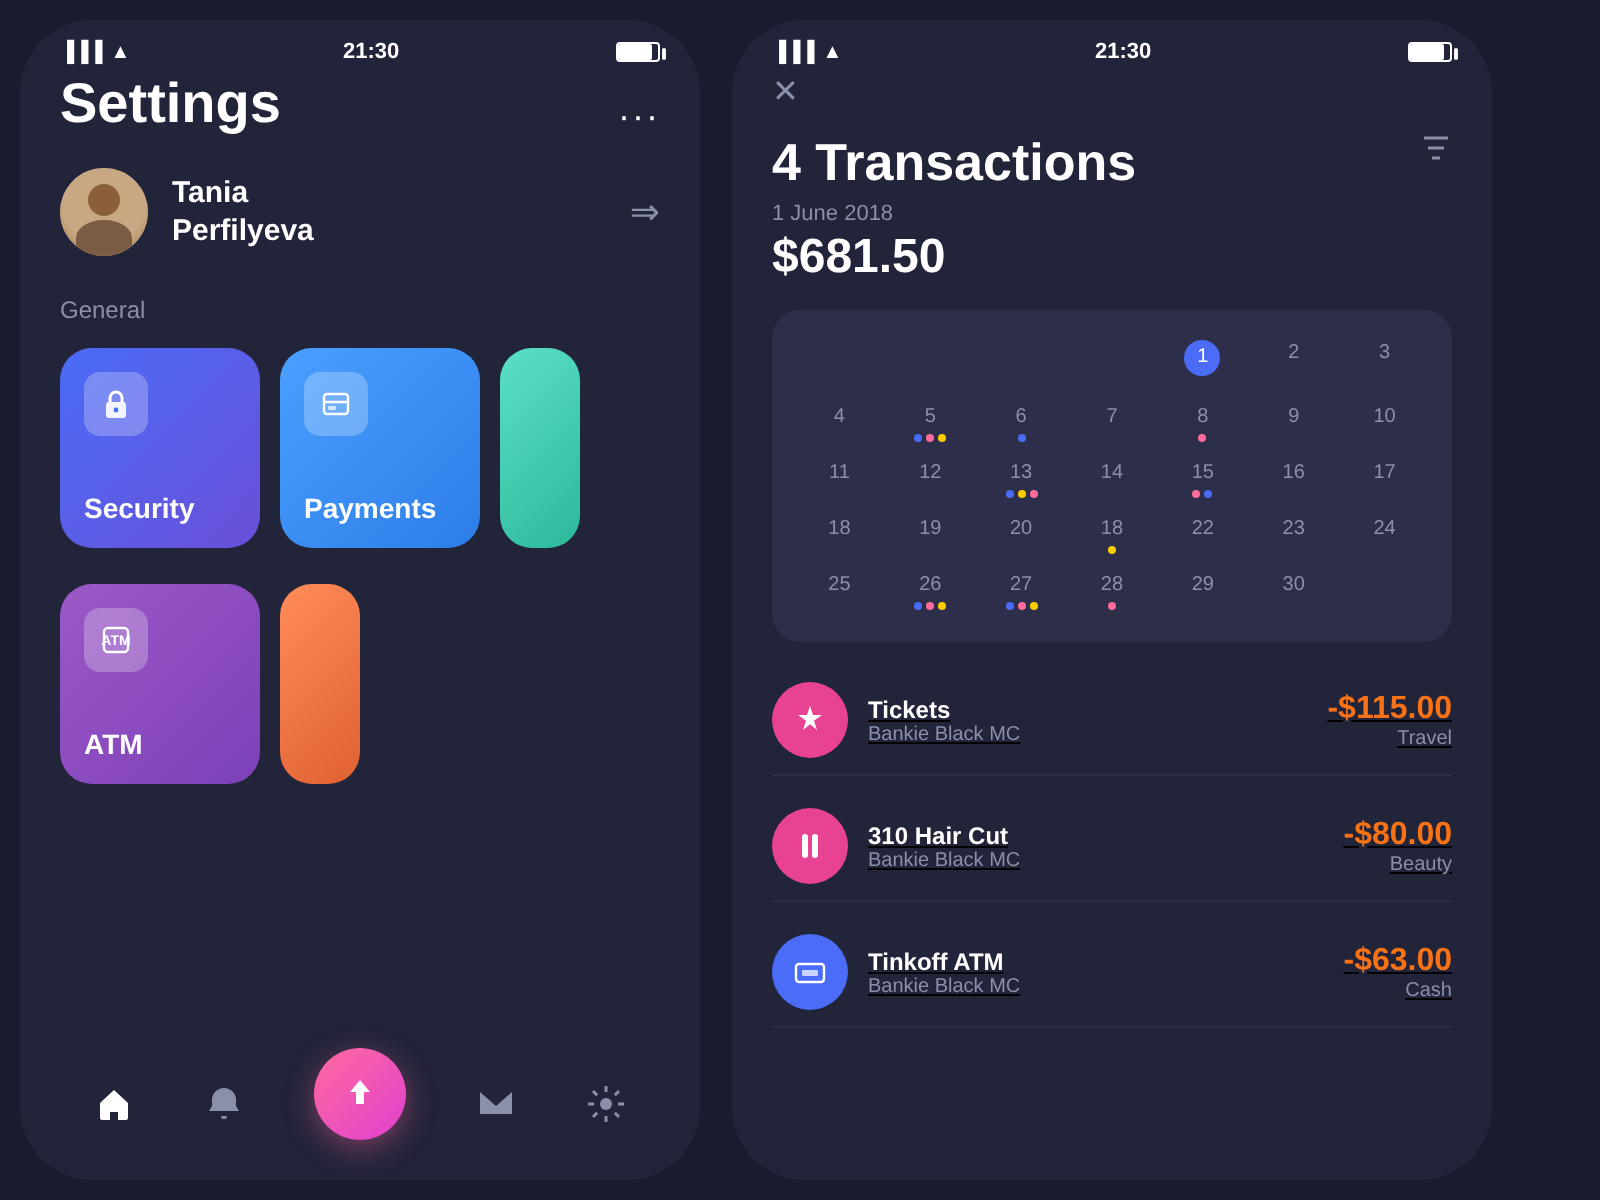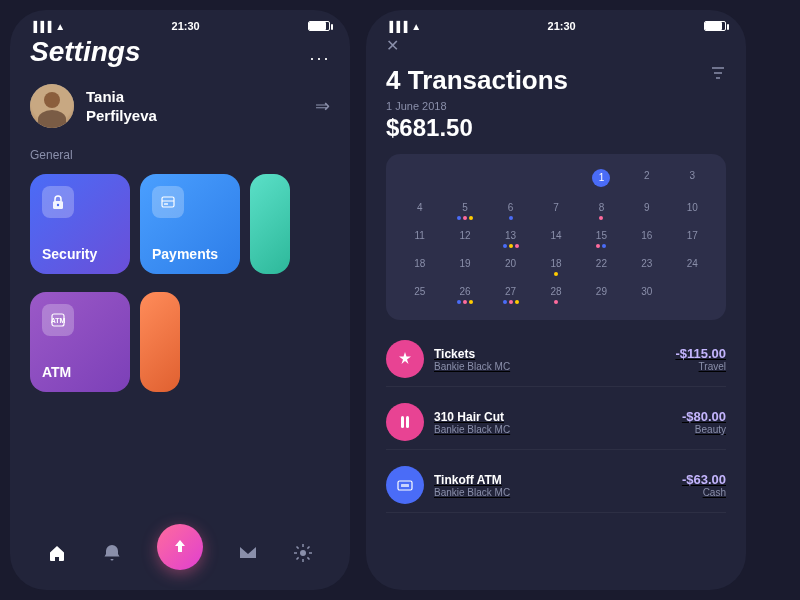--- a/index.html
+++ b/index.html
@@ -77,21 +77,20 @@
     .settings-content {
       padding: 0 20px;
       flex: 1;
       overflow: hidden;
     }
     .settings-title {
       color: #fff;
       font-size: 28px;
       font-weight: 700;
       margin-bottom: 16px;
-      font-style: italic;
     }
     .more-dots {
       position: absolute;
       top: 48px;
       right: 20px;
       color: #fff;
       font-size: 18px;
       letter-spacing: 1px;
     }
 
@@ -346,22 +345,22 @@
       color: #fff;
       font-size: 12px;
       font-weight: 600;
     }
     .trans-bank {
       color: #8a8faa;
       font-size: 10px;
     }
     .trans-right { text-align: right; }
     .trans-amount-item {
-      color: #c4b5fd;
-      font-size: 13px;
+      color: #f97316;
+      font-size: 16px;
       font-weight: 600;
     }
     .trans-category {
       color: #8a8faa;
       font-size: 10px;
     }
   </style>
 </head>
 <body>
 

